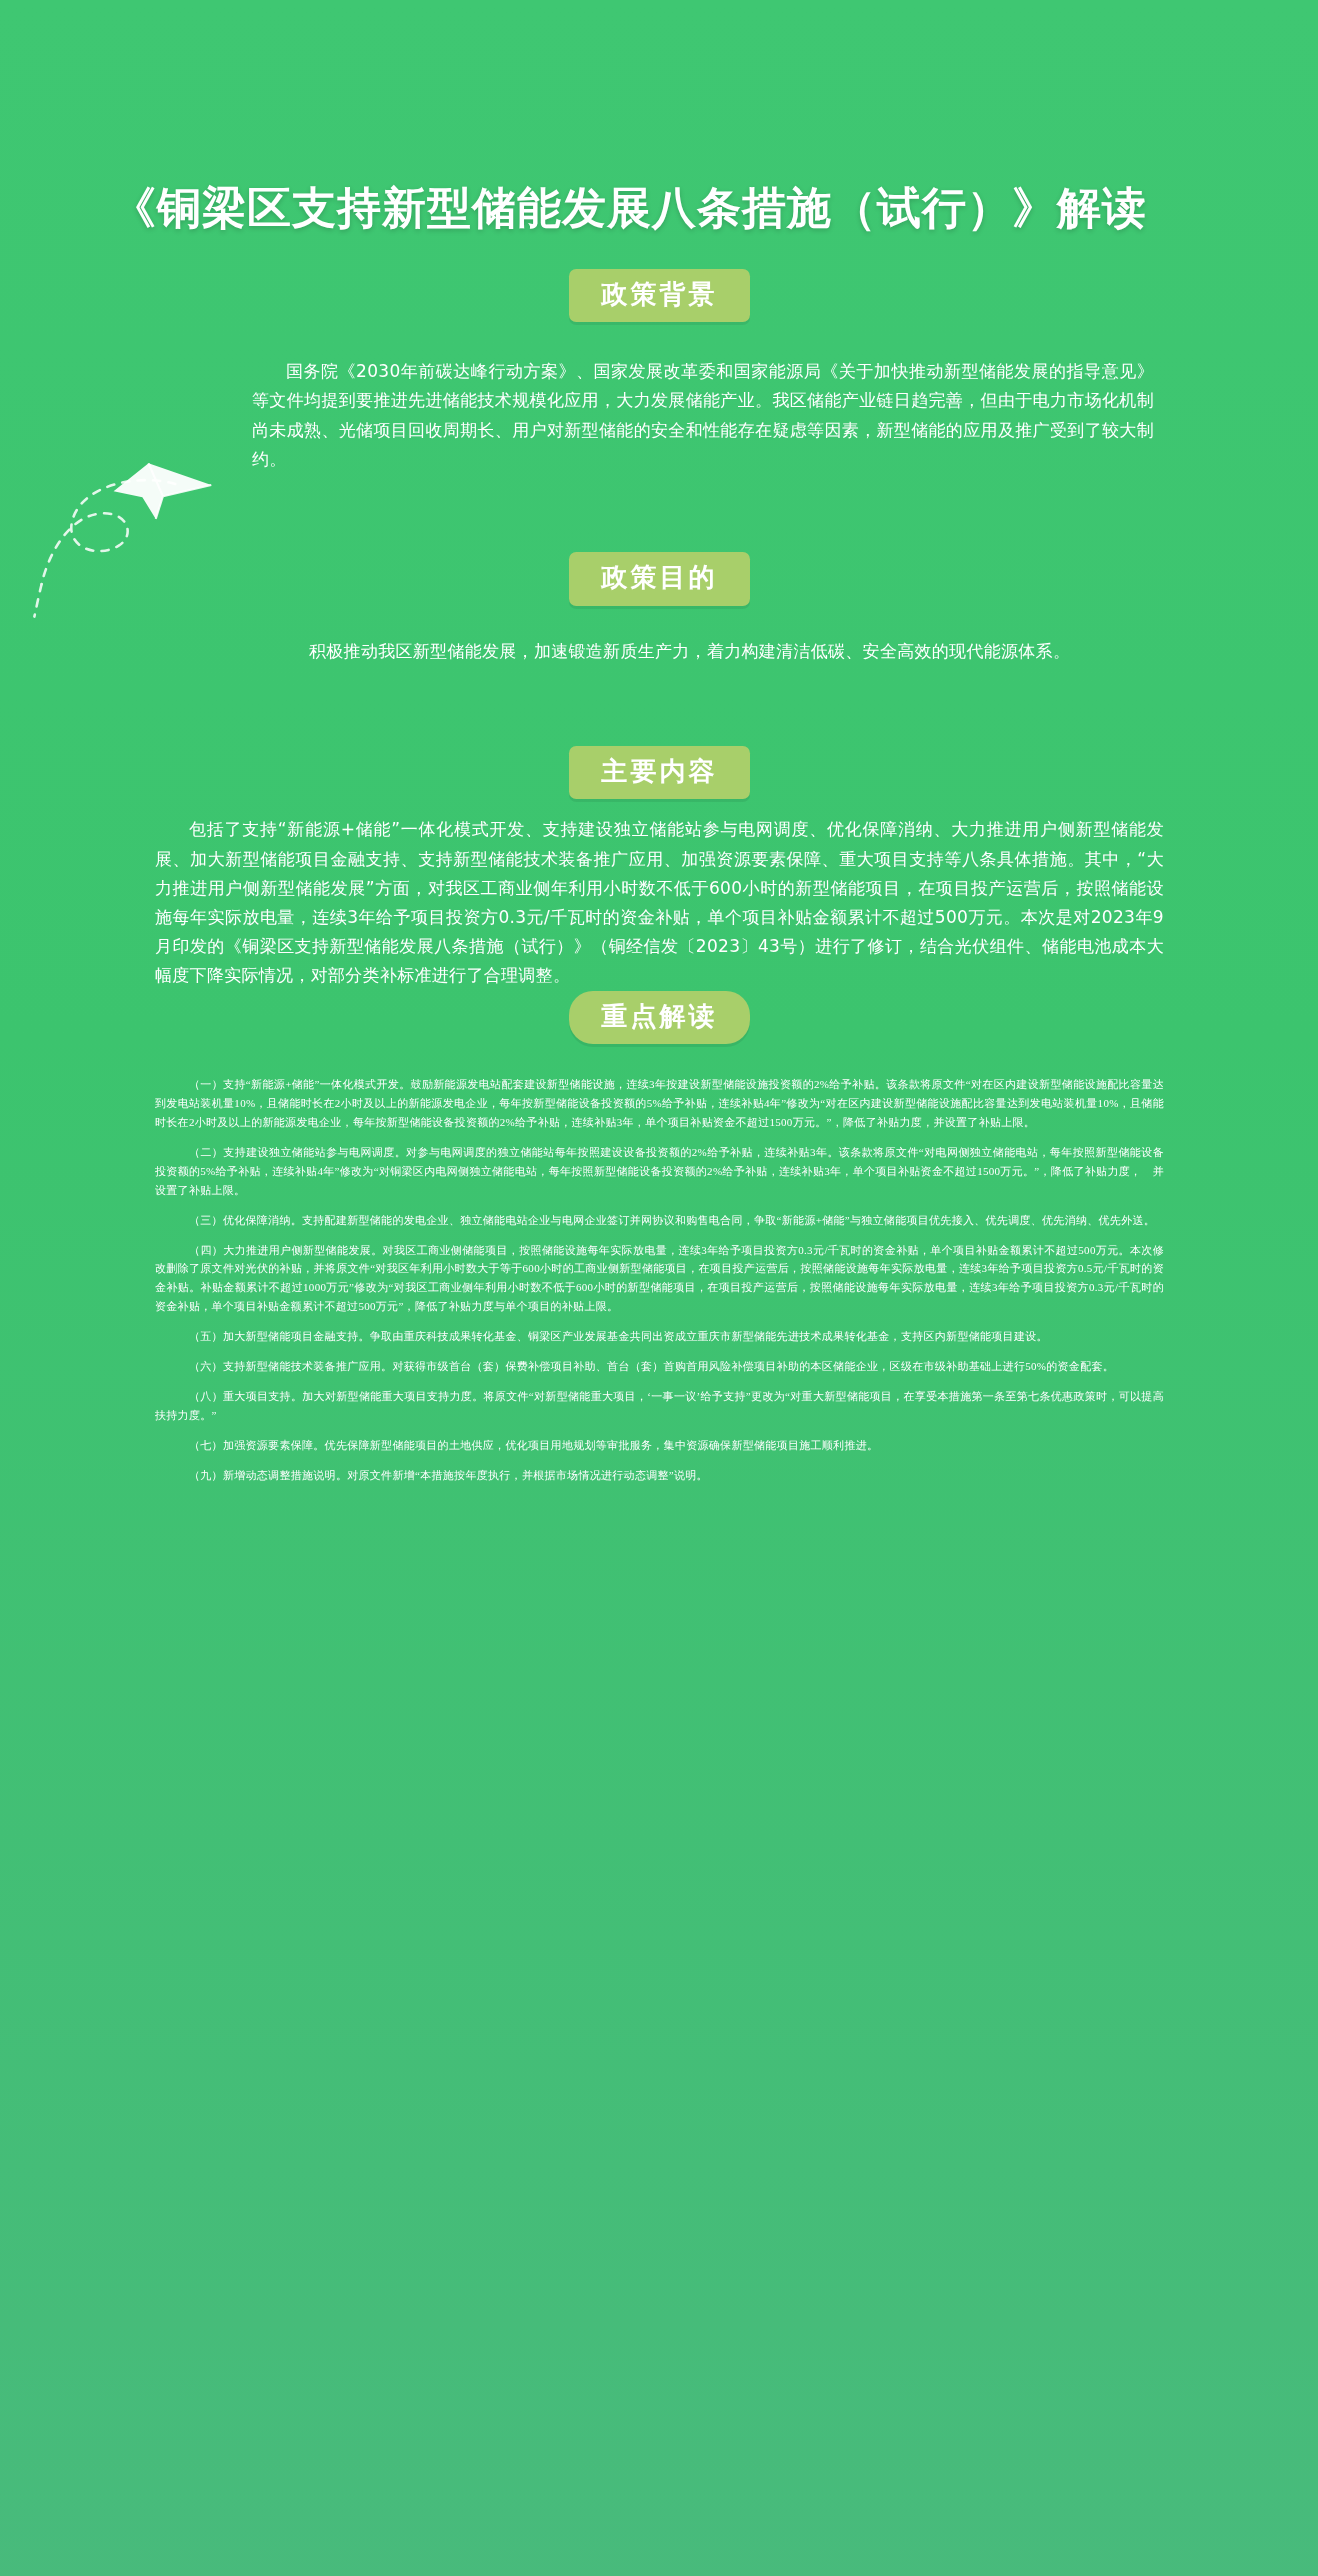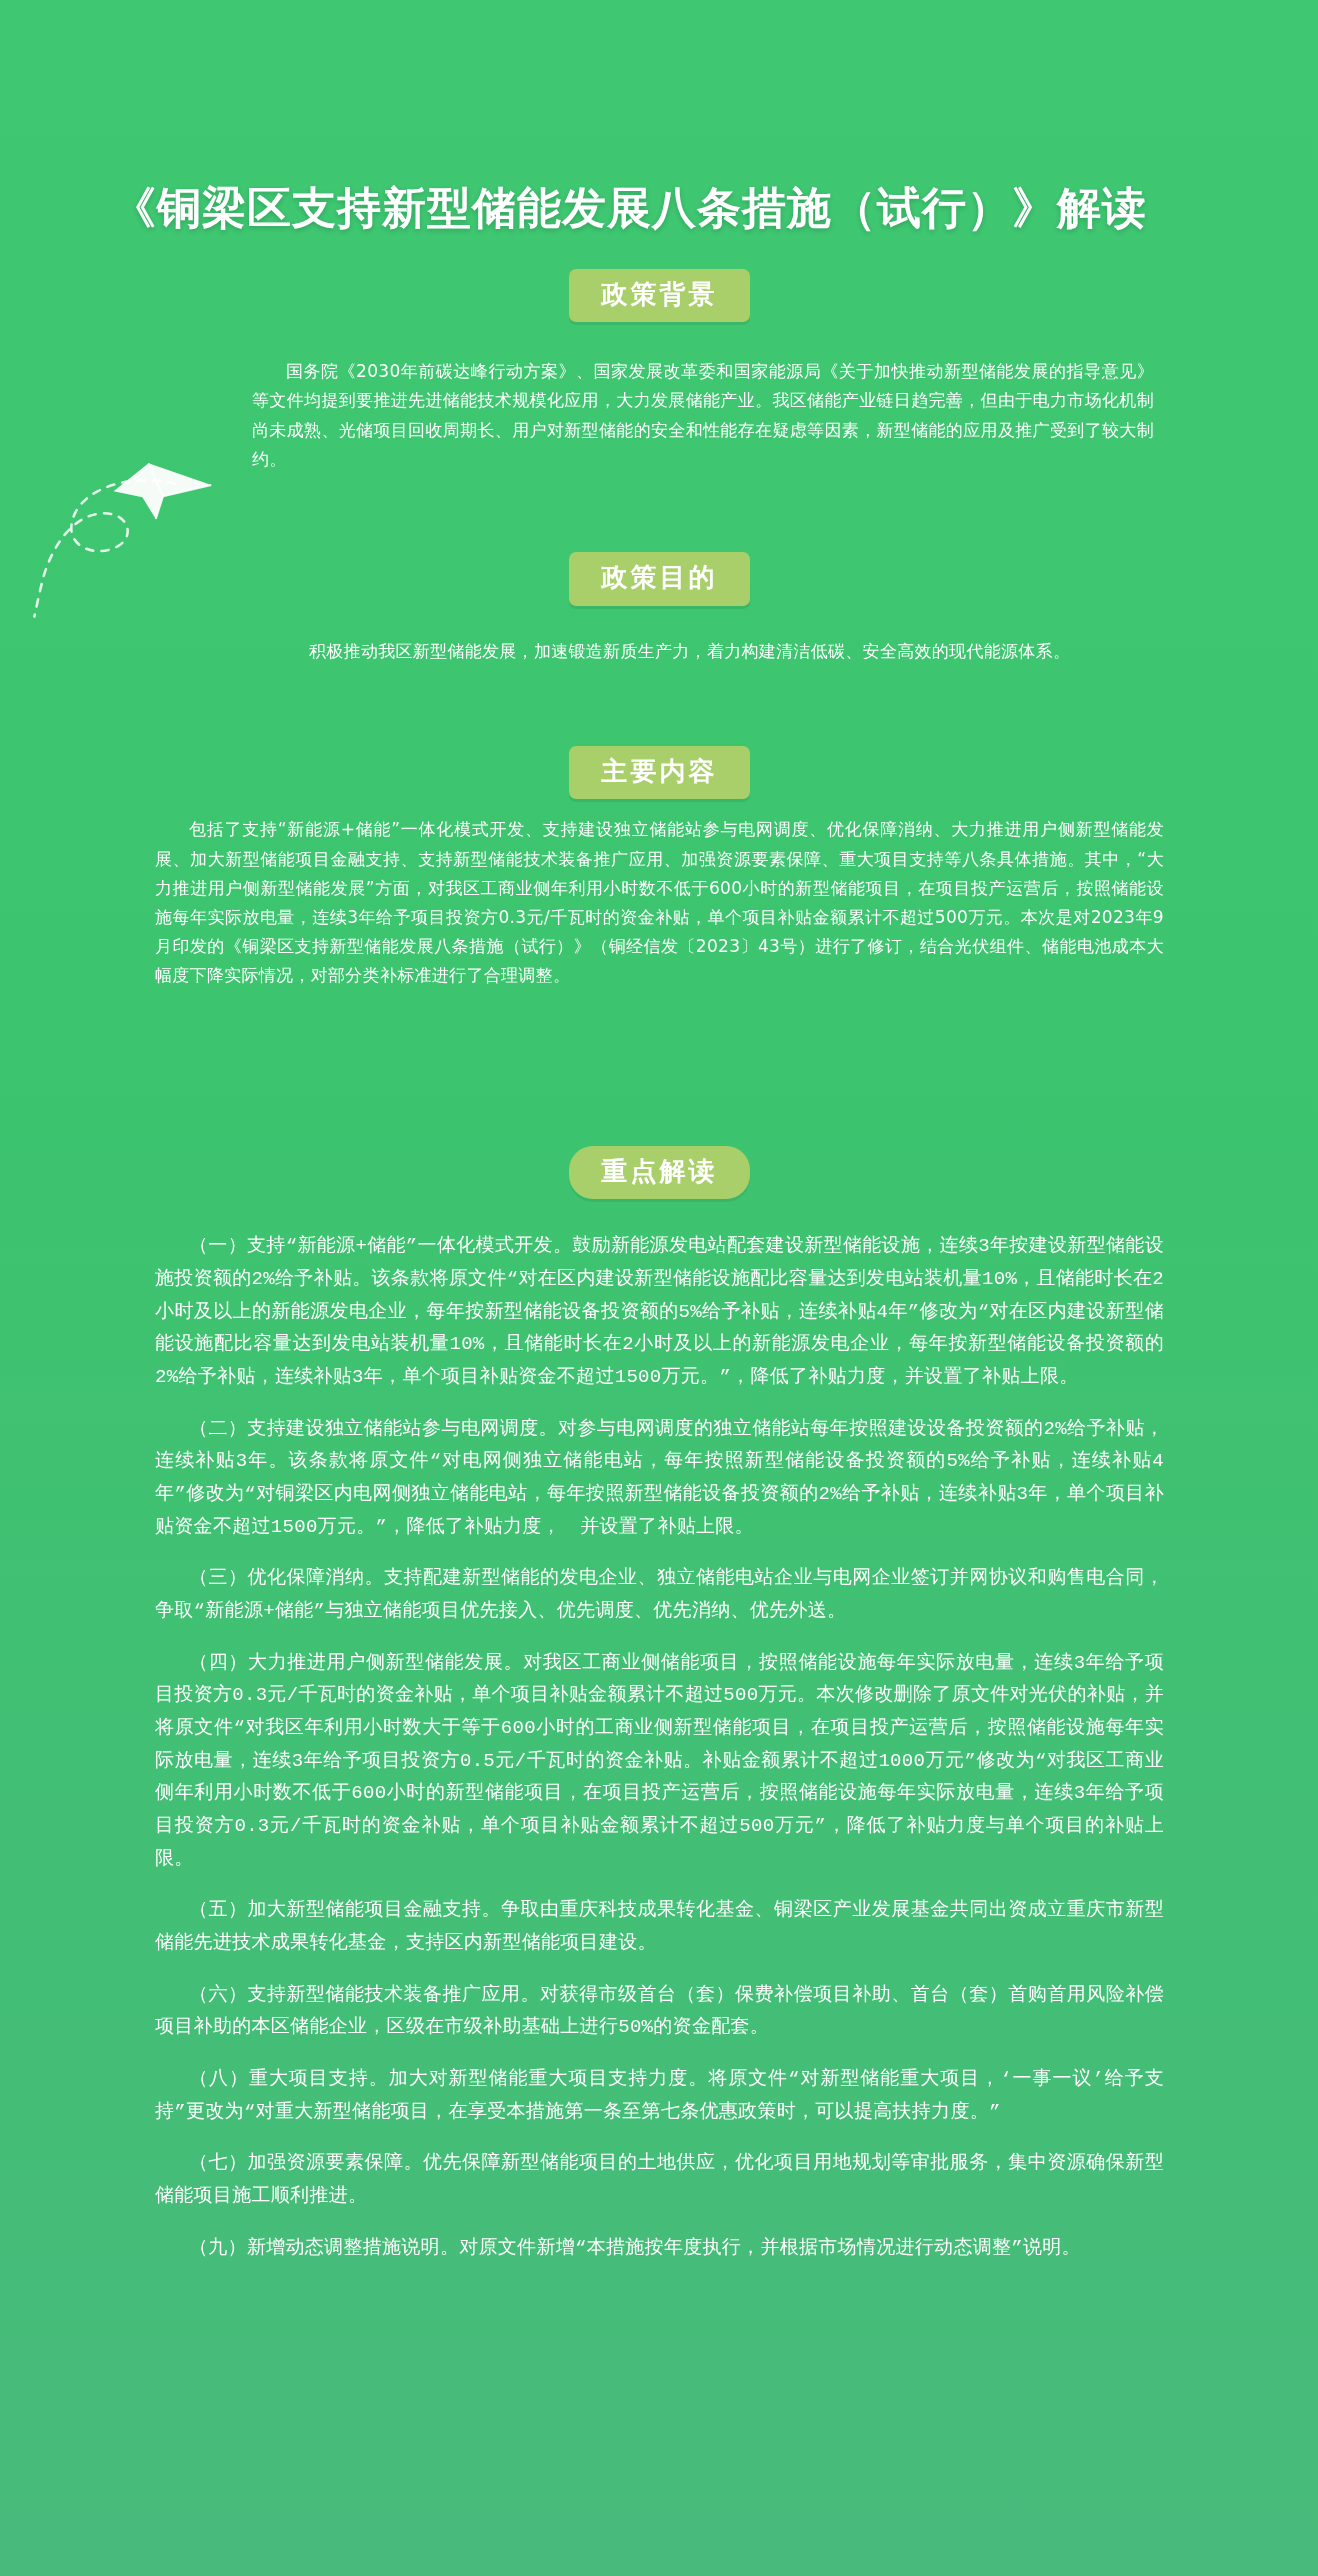--- a/index.html
+++ b/index.html
@@ -48,21 +48,20 @@
   }
   .sec-bg {
   }
   .sec-purpose {
     margin-top: 78px;
   }
   .sec-main {
     margin-top: 80px;
   }
   .sec-focus {
-    margin-top: 155px;
     border-radius: 24px;
   }
   .body-text {
     color: #ffffff;
     font-size: 17px;
     line-height: 1.72;
     letter-spacing: 0.3px;
     text-align: justify;
     font-family: "DejaVu Sans", "Liberation Sans", sans-serif;
   }
@@ -77,27 +76,27 @@
   }
   .para-main {
     margin: 16px 155px 0 155px;
     text-indent: 34px;
   }
   .focus-list {
     margin: 31px 155px 0 155px;
   }
   .focus-item {
     color: #ffffff;
-    font-size: 19px;
+    font-size: 11px;
     line-height: 1.72;
     letter-spacing: 0.3px;
     text-align: justify;
     text-indent: 34px;
     margin-bottom: 1px;
-    font-family: Liberation Mono, monospace;
+    font-family: Liberation Serif, serif;
   }
   
   .plane-deco {
     position: absolute;
     left: 20.6px;
     top: 453px;
     width: 216px;
     height: 175px;
     pointer-events: none;
   }

